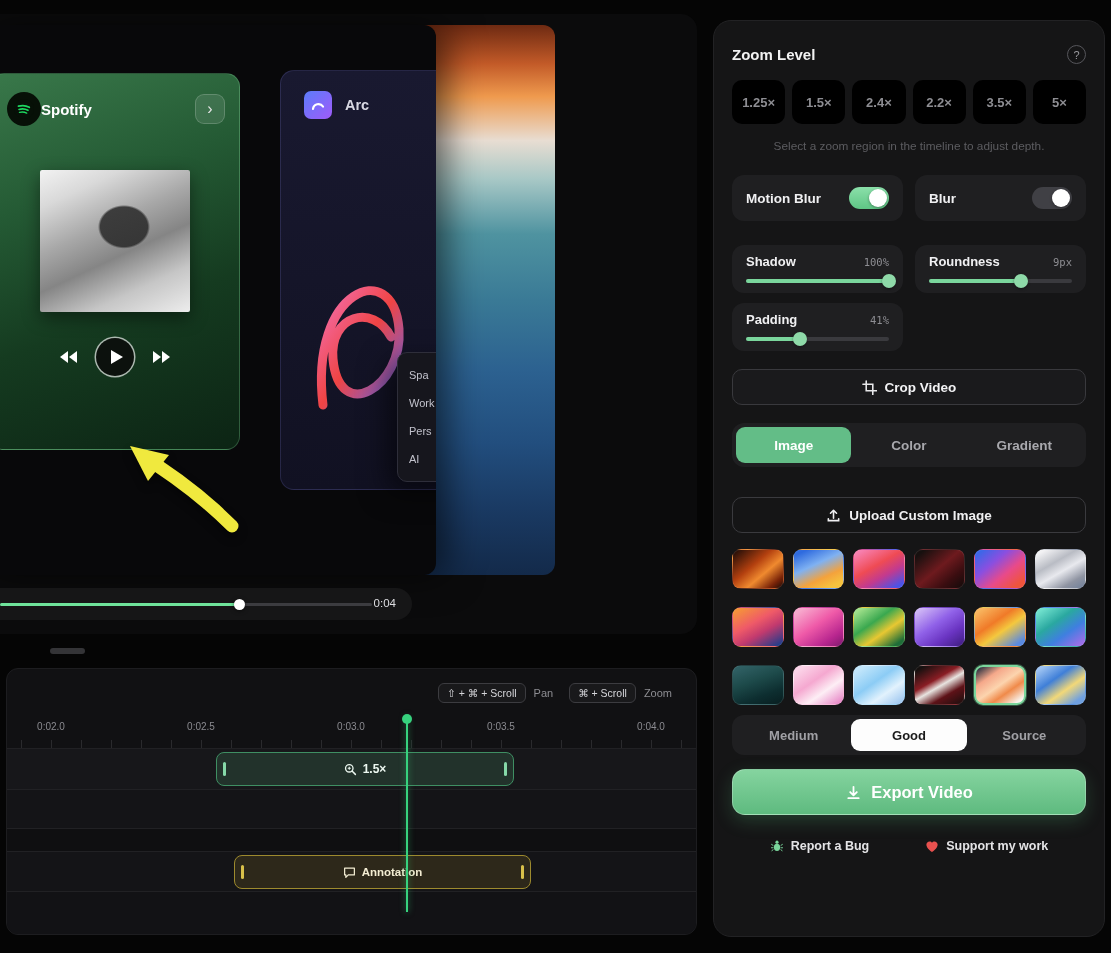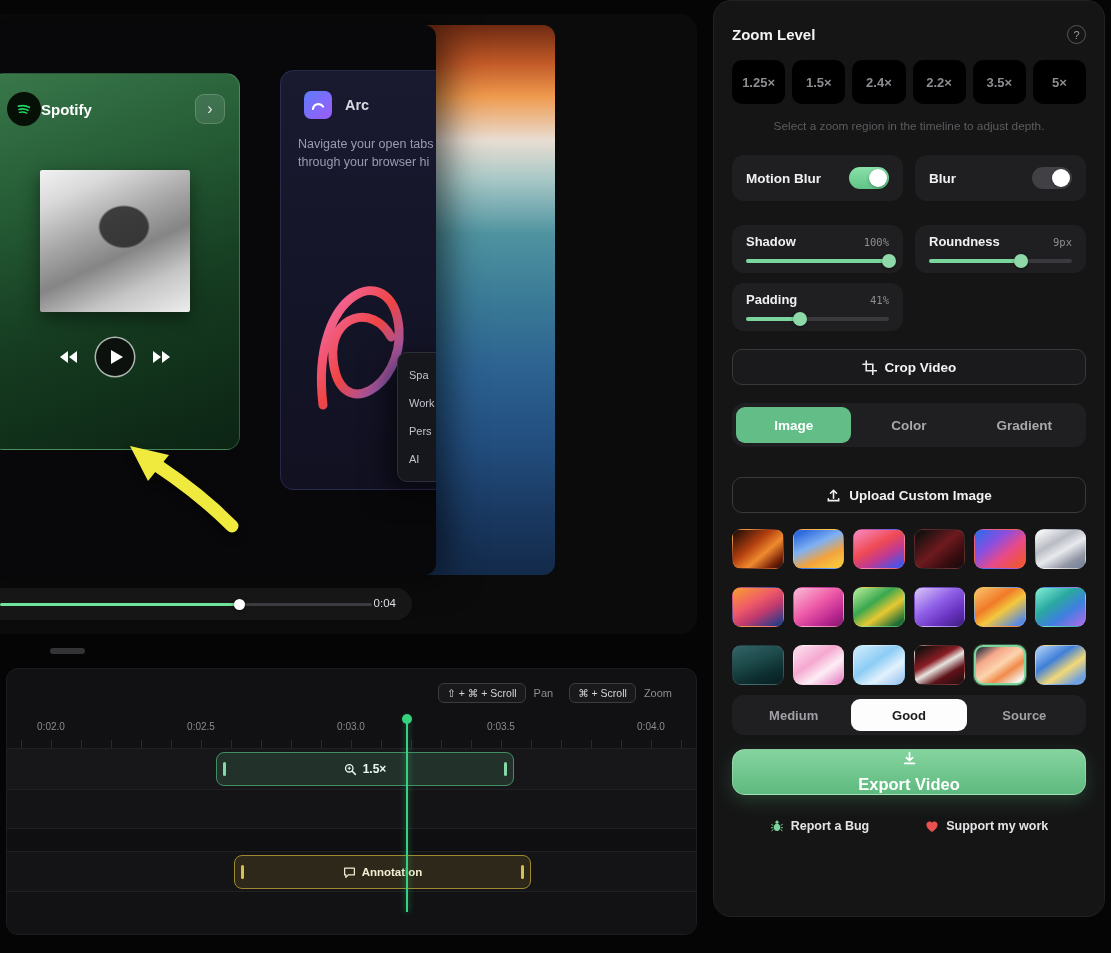--- a/index.html
+++ b/index.html
@@ -99,21 +99,21 @@
   .handle.l { left:6px; } .handle.r { right:6px; }
   .seg-zoom .handle { background:#86d8a8; }
   .seg-anno .handle { background:#d8c04a; }
 
   .playhead { position:absolute; left:399px; top:47px; width:2px; height:196px;
     background:#37d27e; z-index:6; box-shadow:0 0 6px rgba(55,210,126,.6); }
   .playhead .cap { position:absolute; left:-4px; top:-2px; width:10px; height:10px;
     border-radius:50%; background:#37d27e; }
 
   
-  .side { position:absolute; left:713px; top:0; width:392px; height:917px;
+  .side { position:absolute; left:713px; top:20px; width:392px; height:917px;
     background:#151516; border:1px solid #222224; border-radius:18px;
     padding:24px 18px 14px; }
   .side-head { display:flex; align-items:center; justify-content:space-between; }
   .side-title { color:#f2f2f2; font-size:15px; font-weight:700; }
   .help { width:19px; height:19px; border-radius:50%; border:1.5px solid #56565b;
     color:#9a9a9e; font-size:11px; display:flex; align-items:center; justify-content:center; }
   .zoom-grid { margin-top:16px; display:grid; grid-template-columns:repeat(6,1fr); gap:7px; }
   .zoom-btn { height:44px; background:#000000; border-radius:10px; border:none;
     color:#8e8e93; font-weight:700; font-size:13px; font-family:inherit; }
   .zoom-caption { margin-top:15px; text-align:center; color:#5c5c60; font-size:11.8px; }
@@ -159,21 +159,21 @@
   .seg-ctrl { margin-top:10px; background:#1f1f21; border-radius:12px; padding:4px;
     display:grid; grid-template-columns:repeat(3,1fr); }
   .seg-opt { height:32px; border:none; background:transparent; border-radius:9px;
     color:#a0a0a5; font-weight:600; font-size:13px; font-family:inherit; }
   .seg-opt.active { background:#fdfdfd; color:#1a1a1a; font-weight:700; }
 
   .export-btn { margin-top:14px; width:100%; height:46px; border-radius:13px;
     background:linear-gradient(180deg,#85d49f,#5eba7f); border:1px solid rgba(255,255,255,.25);
     display:flex; align-items:center; justify-content:center; gap:9px;
     color:#fff; font-weight:700; font-size:16.5px; font-family:inherit;
-    box-shadow:0 6px 18px rgba(90,200,130,.22);flex-direction:column; }
+    box-shadow:0 6px 18px rgba(90,200,130,.22); }
 
   .side-footer { margin-top:24px; display:flex; align-items:center; justify-content:center; gap:56px; }
   .footer-item { display:flex; align-items:center; gap:7px; color:#e4e4e6; font-size:12.5px; font-weight:600; }
 </style>
 </head>
 <body>
 
 <div class="stage">
 
   <div class="preview-panel">
@@ -216,21 +216,20 @@
 
       <div class="arc-card">
         <div class="arc-head">
           <span class="arc-icon">
             <svg width="16" height="16" viewBox="0 0 16 16">
                 <path d="M3 12 A5.5 5.5 0 0 1 13 9.5" stroke="#fff" stroke-width="2.2" fill="none" stroke-linecap="round"></path>
               </svg>
           </span>
           <span class="arc-title">Arc</span>
         </div>
-        <div class="arc-desc">Navigate your open tabs through your browser hi</div>
         <div class="arc-art">
           <svg width="130" height="240" viewBox="0 0 130 240">
             <defs>
               <linearGradient id="argrad" x1="0" y1="0" x2="1" y2="1">
                 <stop offset="0" stop-color="#f472b6"></stop>
                 <stop offset="0.5" stop-color="#ef4444"></stop>
                 <stop offset="1" stop-color="#6366f1"></stop>
               </linearGradient>
             </defs>
             <path d="M28 186 C14 70 98 38 104 110 C108 168 44 206 38 140 C34 96 78 84 96 118" stroke="url(#argrad)" stroke-width="9" fill="none" stroke-linecap="round"></path>

